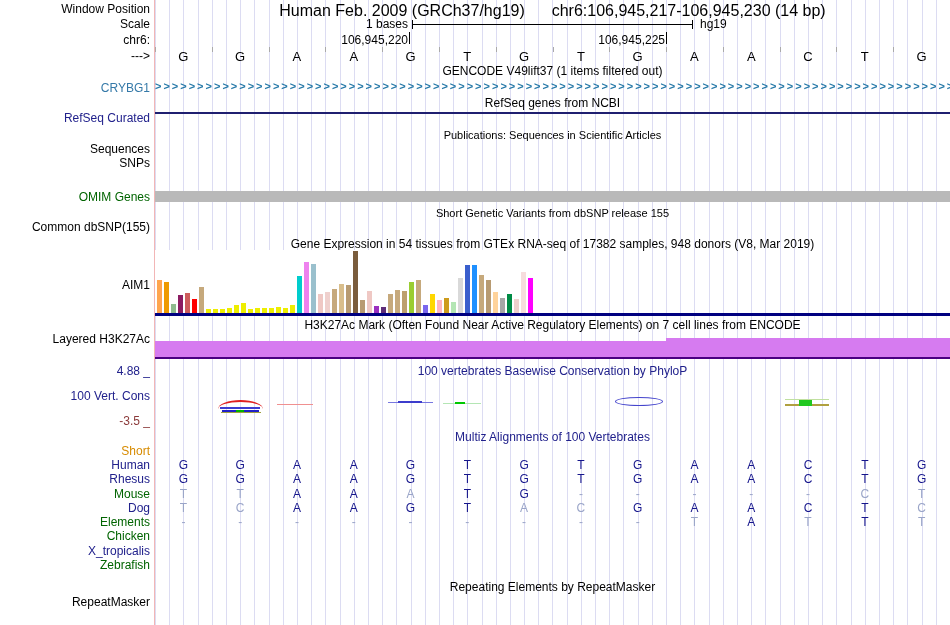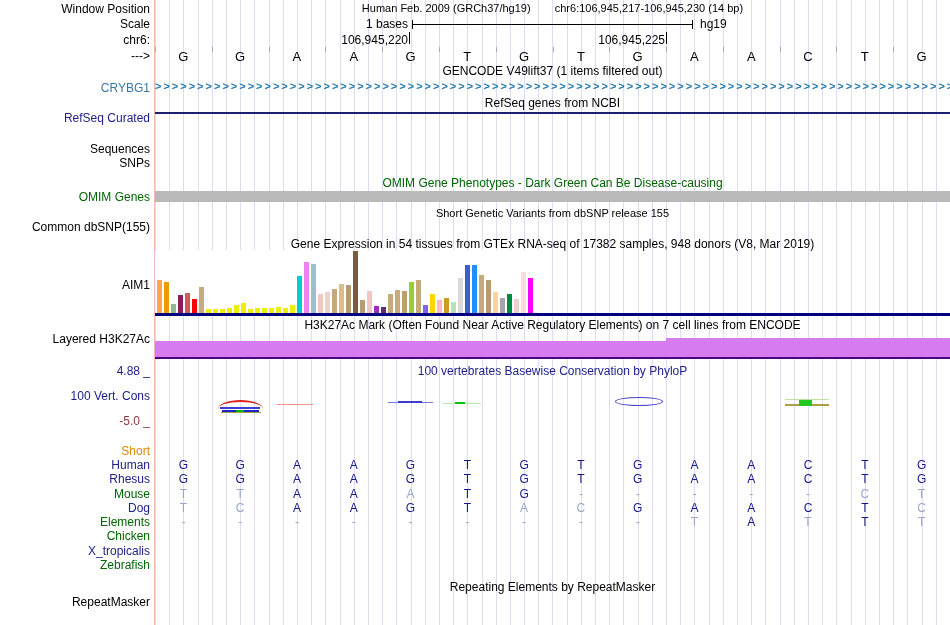--- a/index.html
+++ b/index.html
@@ -6,21 +6,21 @@
   #screen{position:relative;width:950px;height:625px;background:#fff;
     font-family:"Liberation Sans",sans-serif;font-size:12px;color:#000;overflow:hidden;}
   .abs{position:absolute;}
   
   #plotbg{position:absolute;left:155px;top:0;width:795px;height:625px;
     background:repeating-linear-gradient(to right,#dcdcf2 0,#dcdcf2 1px,transparent 1px,transparent 14.196px);}
   #pinkline{position:absolute;left:154px;top:0;width:1px;height:625px;background:#f2b6b6;}
   .ll{position:absolute;left:0;width:150px;text-align:right;white-space:nowrap;}
   .ct{position:absolute;left:155px;width:795px;text-align:center;white-space:nowrap;}
   .fs11{font-size:11px;}
-  .fs13{font-size:11px;}
+  .fs13{font-size:16px;}
   .c-navy{color:#21218c;}
   .c-teal{color:#3579a8;}
   .c-green{color:#006400;}
   .c-maroon{color:#8b3a3a;}
   #gene-arrows{position:absolute;left:155px;top:80px;width:795px;height:13px;overflow:hidden;
     color:#2679a8;font-weight:bold;font-size:11px;letter-spacing:2px;white-space:nowrap;}
   .bar{width:5px;}
 </style>
 </head>
 <body>
@@ -83,24 +83,24 @@
     </div>
 
   <div class="ct" style="top:64px">GENCODE V49lift37 (1 items filtered out)</div>
   <div class="ll c-teal" style="top:81px">CRYBG1</div>
   <div id="gene-arrows">&gt;&gt;&gt;&gt;&gt;&gt;&gt;&gt;&gt;&gt;&gt;&gt;&gt;&gt;&gt;&gt;&gt;&gt;&gt;&gt;&gt;&gt;&gt;&gt;&gt;&gt;&gt;&gt;&gt;&gt;&gt;&gt;&gt;&gt;&gt;&gt;&gt;&gt;&gt;&gt;&gt;&gt;&gt;&gt;&gt;&gt;&gt;&gt;&gt;&gt;&gt;&gt;&gt;&gt;&gt;&gt;&gt;&gt;&gt;&gt;&gt;&gt;&gt;&gt;&gt;&gt;&gt;&gt;&gt;&gt;&gt;&gt;&gt;&gt;&gt;&gt;&gt;&gt;&gt;&gt;&gt;&gt;&gt;&gt;&gt;&gt;&gt;&gt;&gt;&gt;&gt;&gt;&gt;&gt;&gt;&gt;&gt;&gt;&gt;&gt;&gt;&gt;&gt;&gt;&gt;&gt;&gt;&gt;&gt;&gt;&gt;&gt;&gt;&gt;&gt;&gt;&gt;&gt;&gt;&gt;&gt;&gt;&gt;&gt;&gt;&gt;&gt;&gt;&gt;&gt;&gt;&gt;</div>
 
   <div class="ct" style="top:96px">RefSeq genes from NCBI</div>
   <div class="ll c-navy" style="top:111px">RefSeq Curated</div>
   <div class="abs" style="left:155px;top:112px;width:795px;height:2px;background:#1f1f70"></div>
 
+  <div class="ct fs11" style="top:129px">Publications: Sequences in Scientific Articles</div>
   <div class="ll" style="top:142px">Sequences</div>
   <div class="ll" style="top:156px">SNPs</div>
 
-  <div class="ct c-green" style="top:176px">OMIM Gene Phenotypes - Dark Green Can Be Disease-causing</div>
   <div class="ll c-green" style="top:190px">OMIM Genes</div>
   <div class="abs" style="left:155px;top:191px;width:795px;height:11px;background:#b9b9b9"></div>
 
   <div class="ct fs11" style="top:207px">Short Genetic Variants from dbSNP release 155</div>
   <div class="ll" style="top:220px">Common dbSNP(155)</div>
 
   <div class="ct" style="top:237px">Gene Expression in 54 tissues from GTEx RNA-seq of 17382 samples, 948 donors (V8, Mar 2019)</div>
   <div class="abs" style="left:155px;top:250px;width:386px;height:63px;background:#fff"></div>
   <div class="ll" style="top:278px">AIM1</div>
   <div id="gtex-bars" class="abs" style="left:157px;top:251px;height:62px;display:flex;align-items:flex-end;gap:2px">
@@ -165,38 +165,39 @@
   <div class="ll" style="top:332px">Layered H3K27Ac</div>
   <div id="h3k27ac-segments">
       <div style="position: absolute; left: 155px; top: 341px; width: 511px; height: 17px; background: rgb(214, 123, 240);"></div>
       <div style="position: absolute; left: 666px; top: 338px; width: 284px; height: 20px; background: rgb(214, 123, 240);"></div>
     </div>
   <div class="abs" style="left:155px;top:357px;width:795px;height:2px;background:#4B0082"></div>
 
   <div class="ll c-navy" style="top:364px">4.88 _</div>
   <div class="ct c-navy" style="top:364px">100 vertebrates Basewise Conservation by PhyloP</div>
   <div class="ll c-navy" style="top:389px">100 Vert. Cons</div>
-  <div class="ll c-maroon" style="top:414px">-5.0 _</div>
+  <div class="ll c-maroon" style="top:414px">-3.5 _</div>
   <div id="cons-features">
       <div style="position: absolute; left: 218px; top: 400px; width: 45px; height: 7px; border-top: 2px solid rgb(224, 32, 32); border-radius: 50% 50% 0px 0px / 100% 100% 0px 0px;"></div>
       <div style="position: absolute; left: 220px; top: 407px; width: 40px; height: 2px; background: rgb(60, 60, 208);"></div>
       <div style="position: absolute; left: 222px; top: 410px; width: 37px; height: 2px; background: rgb(32, 32, 200);"></div>
       <div style="position: absolute; left: 236px; top: 410px; width: 8px; height: 2px; background: rgb(0, 180, 0);"></div>
       <div style="position: absolute; left: 221px; top: 412px; width: 40px; height: 1px; background: rgb(160, 160, 64);"></div>
       <div style="position: absolute; left: 277px; top: 404px; width: 36px; height: 1px; background: rgb(240, 144, 144);"></div>
       <div style="position: absolute; left: 388px; top: 402px; width: 45px; height: 1px; background: rgb(120, 120, 224);"></div>
       <div style="position: absolute; left: 398px; top: 401px; width: 24px; height: 2px; background: rgb(60, 60, 204);"></div>
       <div style="position: absolute; left: 443px; top: 403px; width: 38px; height: 1px; background: rgb(180, 230, 180);"></div>
       <div style="position: absolute; left: 455px; top: 402px; width: 10px; height: 2px; background: rgb(0, 200, 0);"></div>
       <div style="position: absolute; left: 615px; top: 397px; width: 46px; height: 7px; border: 1px solid rgb(68, 68, 204); border-radius: 50%;"></div>
       <div style="position: absolute; left: 785px; top: 399px; width: 44px; height: 1px; background: rgb(192, 224, 160);"></div>
       <div style="position: absolute; left: 785px; top: 404px; width: 44px; height: 2px; background: rgb(176, 160, 64);"></div>
       <div style="position: absolute; left: 799px; top: 400px; width: 13px; height: 6px; background: rgb(32, 200, 32);"></div>
     </div>
 
+  <div class="ct c-navy" style="top:430px">Multiz Alignments of 100 Vertebrates</div>
   <div id="align-labels">
       <div style="position: absolute; left: 0px; top: 444px; width: 150px; text-align: right; color: rgb(215, 139, 0);">Short</div>
       <div style="position: absolute; left: 0px; top: 458px; width: 150px; text-align: right; color: rgb(33, 33, 140);">Human</div>
       <div style="position: absolute; left: 0px; top: 472px; width: 150px; text-align: right; color: rgb(33, 33, 140);">Rhesus</div>
       <div style="position: absolute; left: 0px; top: 487px; width: 150px; text-align: right; color: rgb(0, 100, 0);">Mouse</div>
       <div style="position: absolute; left: 0px; top: 501px; width: 150px; text-align: right; color: rgb(33, 33, 140);">Dog</div>
       <div style="position: absolute; left: 0px; top: 515px; width: 150px; text-align: right; color: rgb(0, 100, 0);">Elements</div>
       <div style="position: absolute; left: 0px; top: 529px; width: 150px; text-align: right; color: rgb(0, 100, 0);">Chicken</div>
       <div style="position: absolute; left: 0px; top: 544px; width: 150px; text-align: right; color: rgb(33, 33, 140);">X_tropicalis</div>
       <div style="position: absolute; left: 0px; top: 558px; width: 150px; text-align: right; color: rgb(0, 100, 0);">Zebrafish</div>

